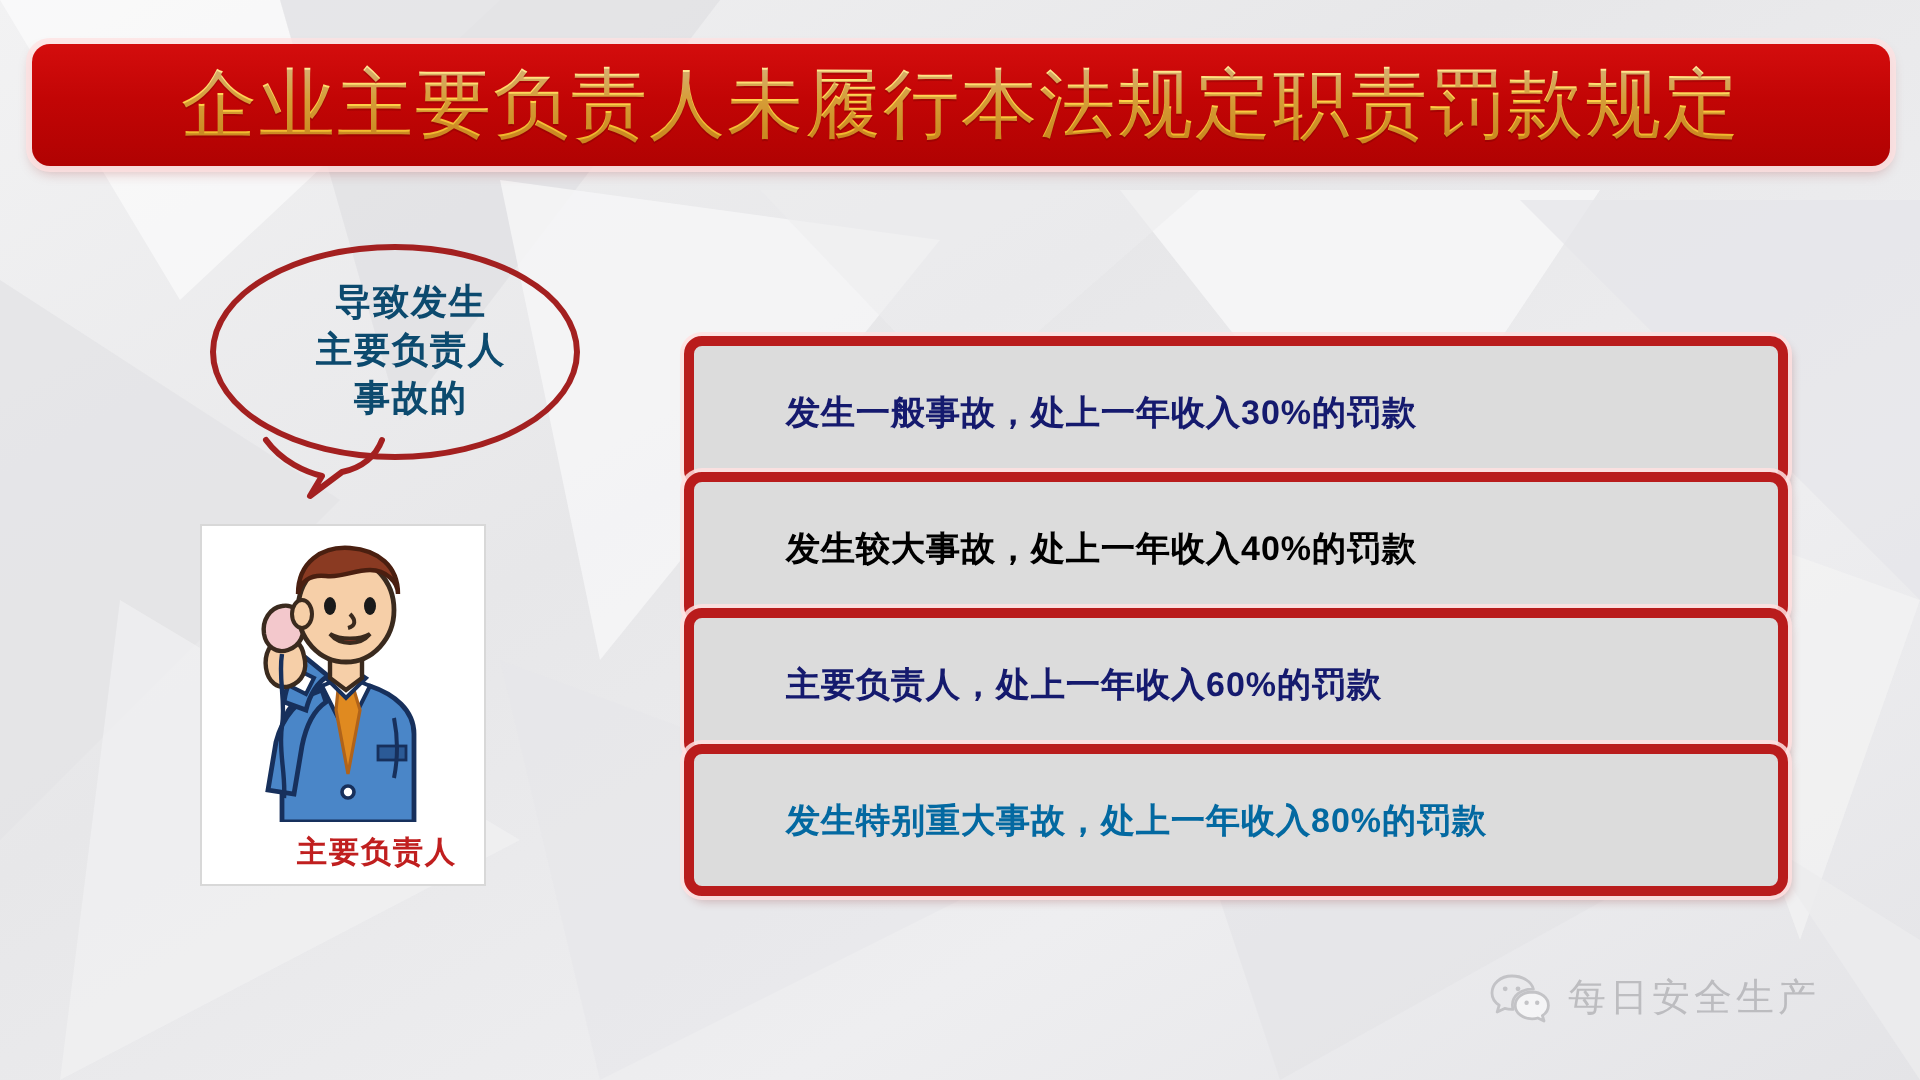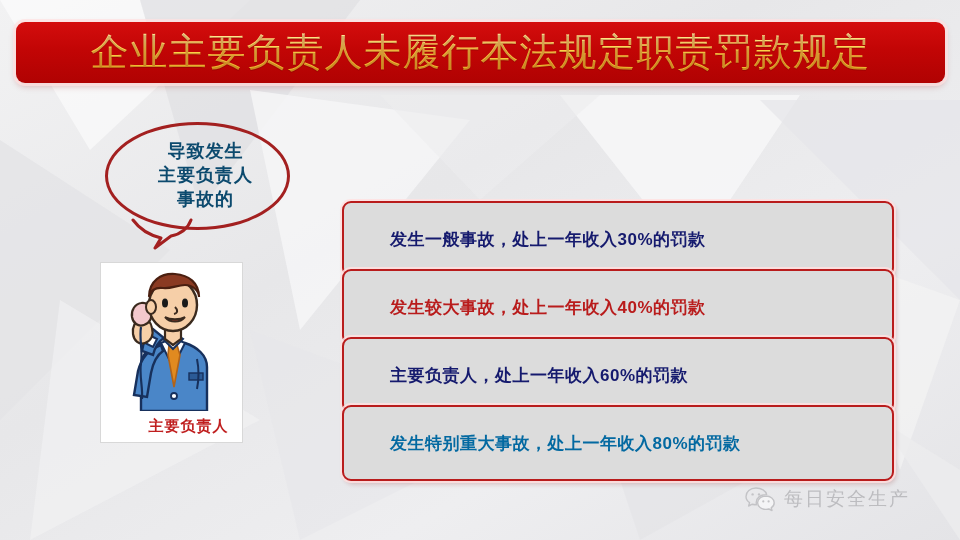--- a/index.html
+++ b/index.html
@@ -67,25 +67,25 @@
   #character-art{position:absolute;left:0;top:0;width:143px;height:148px;}
   #character-label{
     position:absolute;left:0;bottom:6px;width:143px;text-align:center;
     color:#c01f1f;font-size:15px;font-weight:bold;letter-spacing:1px;margin-left:16px;
   }
 
   
   .info-box{
     position:absolute;left:342px;width:552px;height:76px;
     background:#dcdcdc;
-    border:2px solid #b91c1c;
+    border:5px solid #b91c1c;
     border-radius:9px;
     box-sizing:border-box;
     box-shadow:0 0 0 2px rgba(255,224,224,.85), 2px 3px 5px rgba(120,0,0,.22);
-    display:flex;align-items:center;margin-top:33px;
+    display:flex;align-items:center;
   }
   .info-box .box-text{
     padding-left:46px;font-size:17px;font-weight:bold;
     letter-spacing:.5px;white-space:nowrap;
   }
   #info-box-0{top:168px;}
   #info-box-1{top:236px;}
   #info-box-2{top:304px;}
   #info-box-3{top:372px;}
 
@@ -182,21 +182,21 @@
 
       <circle cx="73" cy="133" r="3" fill="#ffffff" stroke="#17305c" stroke-width="1.8"></circle>
     </svg>
     <div id="character-label">主要负责人</div>
   </div>
 
   <div class="info-box" id="info-box-0">
     <span class="box-text" style="color:#151a6e">发生一般事故，处上一年收入30%的罚款</span>
   </div>
   <div class="info-box" id="info-box-1">
-    <span class="box-text" style="color:#b91c1c">发生较大事故，处上一年收入40%的罚款</span>
+    <span class="box-text" style="color:#000000">发生较大事故，处上一年收入40%的罚款</span>
   </div>
   <div class="info-box" id="info-box-2">
     <span class="box-text" style="color:#151a6e">主要负责人，处上一年收入60%的罚款</span>
   </div>
   <div class="info-box" id="info-box-3">
     <span class="box-text" style="color:#0369a1">发生特别重大事故，处上一年收入80%的罚款</span>
   </div>
 
   <div id="watermark">
     <svg id="wechat-icon" viewBox="0 0 30 26">

